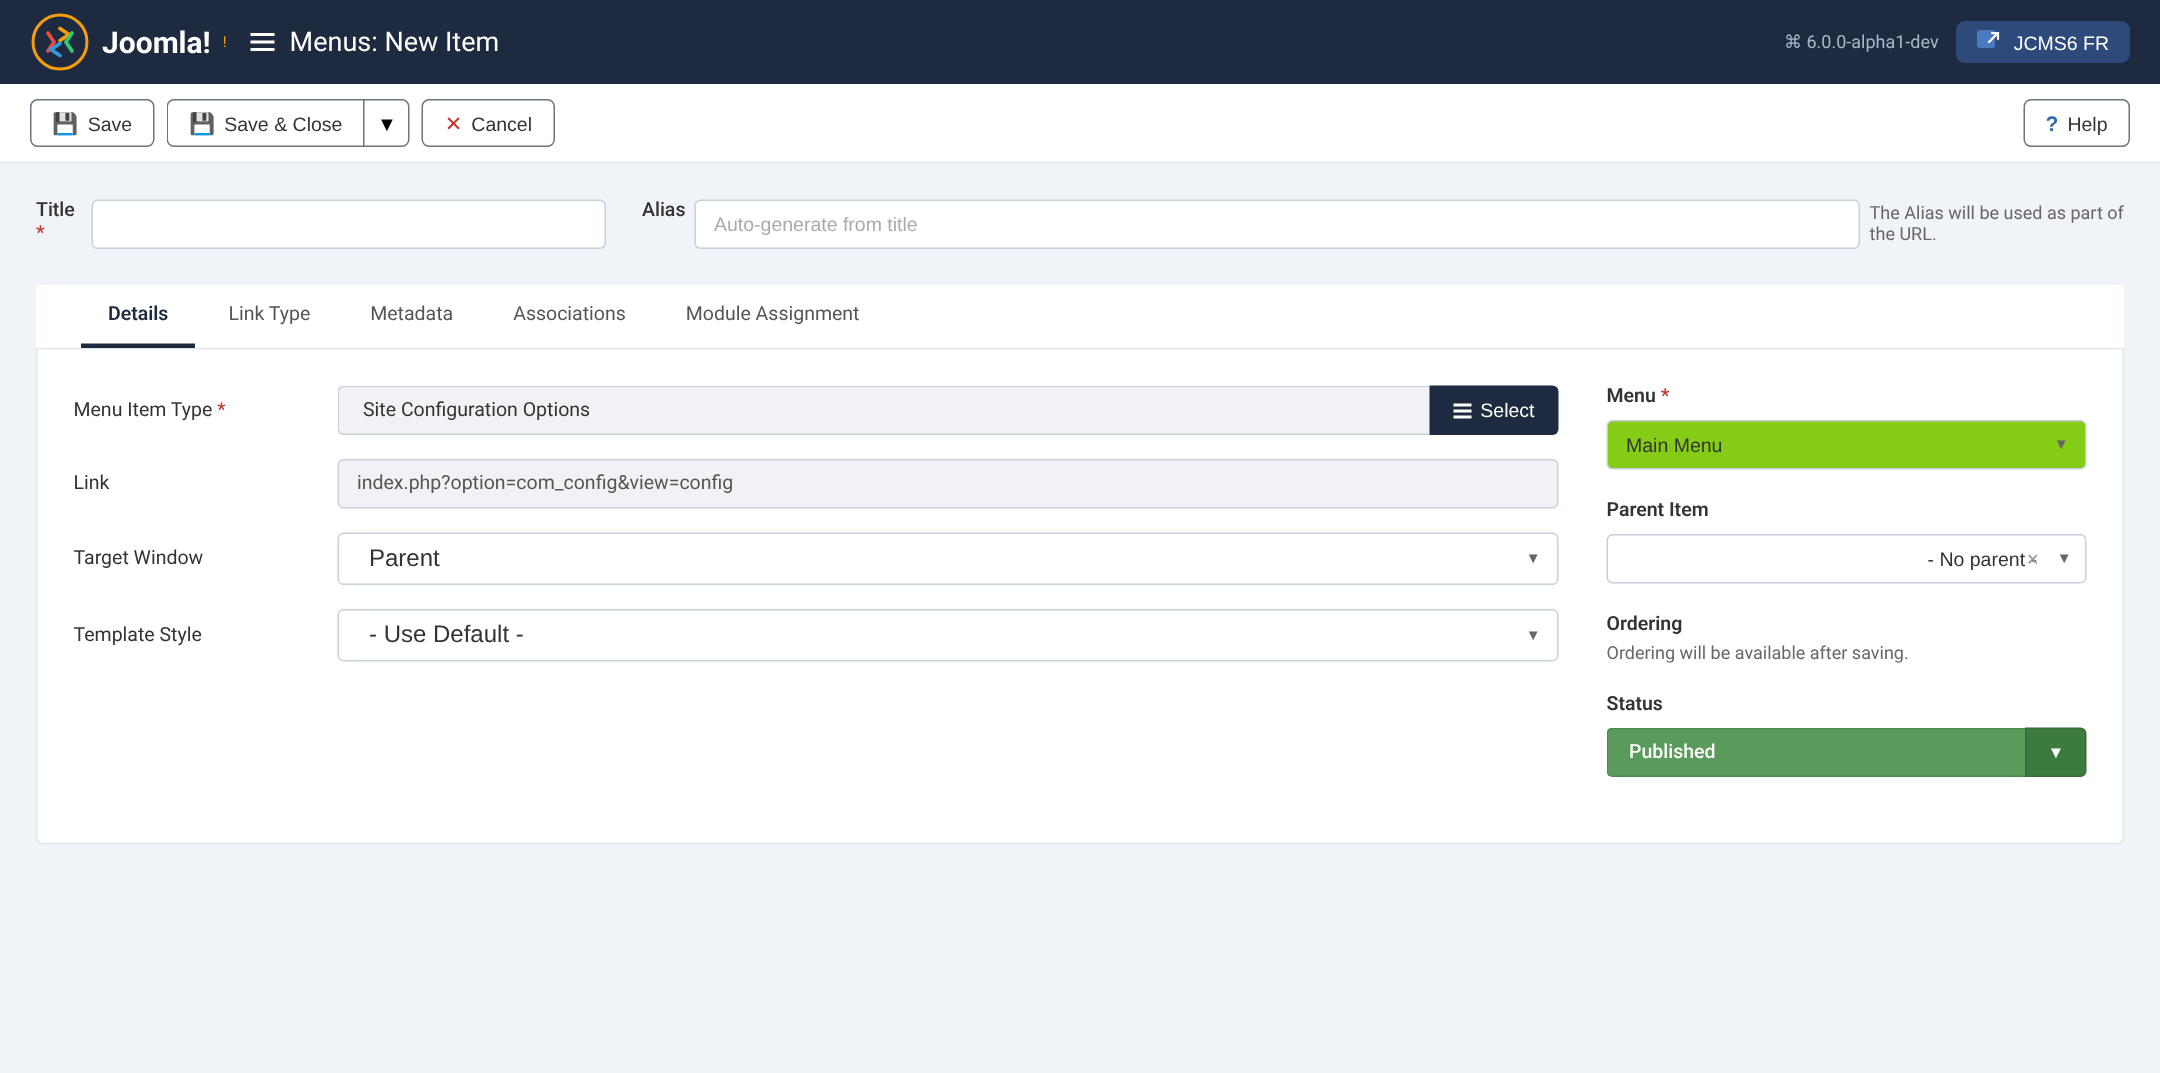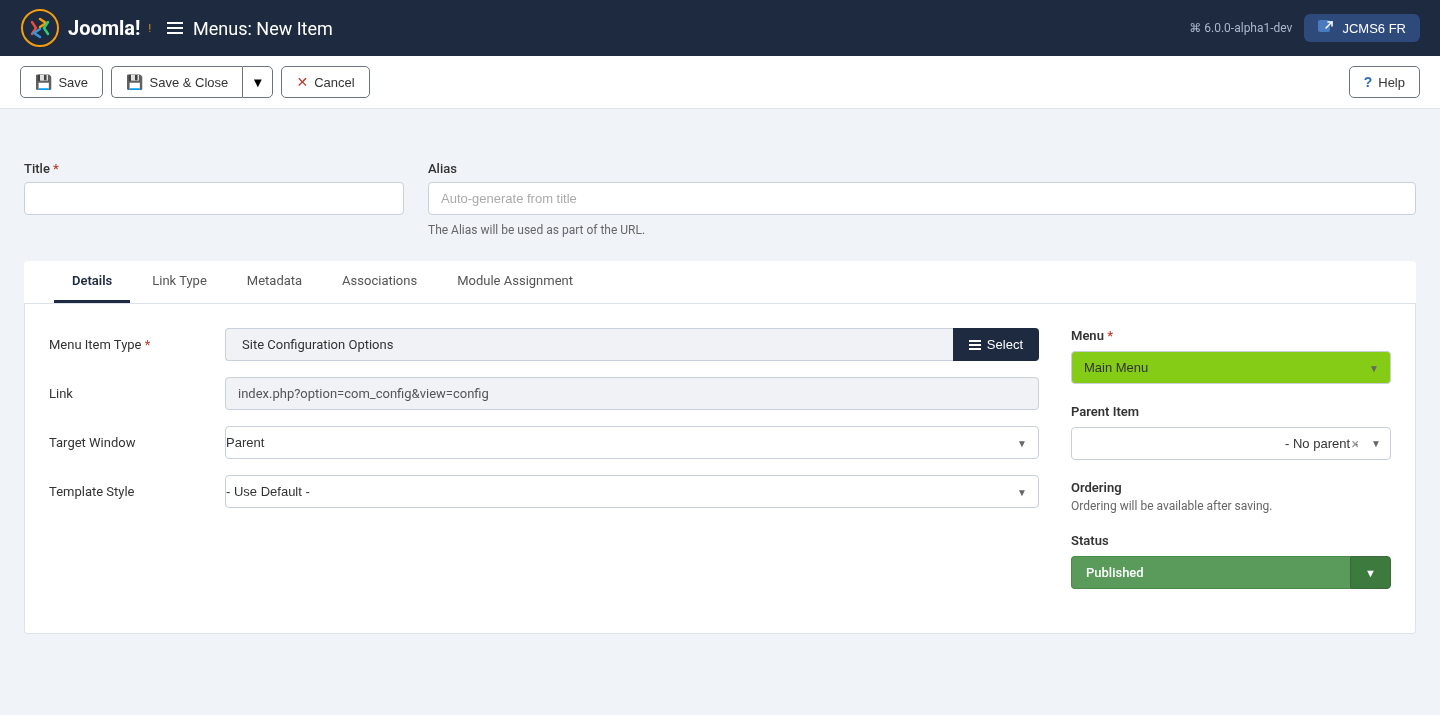--- a/index.html
+++ b/index.html
@@ -59,21 +59,21 @@
     .btn-icon { font-size: 14px; }
     .icon-save { color: #5a8a5a; }
     .icon-cancel { color: #c0392b; }
     .icon-help { color: #2d6ab4; font-weight: bold; }
 
     
     .content { padding: 24px 24px 0 24px; }
 
     
     .form-row { display: flex; gap: 24px; margin-bottom: 24px; }
-    .form-group { display: flex; flex-direction: column; gap: 6px; margin-top: 28px; }
+    .form-group { display: flex; flex-direction: row; gap: 6px; }
     .form-group-title { flex: 0 0 380px; }
     .form-group-alias { flex: 1; }
     .form-label { font-size: 13px; color: #333; font-weight: 500; }
     .required { color: #c0392b; }
     .form-control {
       border: 1px solid #c8d0db;
       border-radius: 4px;
       padding: 8px 12px;
       font-size: 13px;
       background: #fff;
@@ -124,21 +124,21 @@
 
     
     .link-field {
       background: #f0f2f5; border: 1px solid #c8d0db; border-radius: 4px;
       padding: 8px 12px; font-size: 13px; color: #555; width: 100%;
     }
 
     
     .select-control {
       width: 100%; border: 1px solid #c8d0db; border-radius: 4px;
-      padding: 8px 0; font-size: 13px; background: #fff; color: #333;
+      padding: 8px 20px; font-size: 16px; background: #fff; color: #333;
       appearance: none; cursor: pointer;
     }
     .select-wrapper { position: relative; }
     .select-wrapper::after {
       content: '▼'; position: absolute; right: 12px; top: 50%;
       transform: translateY(-50%); font-size: 10px; color: #666; pointer-events: none;
     }
 
     
     .right-field { margin-bottom: 20px; }

